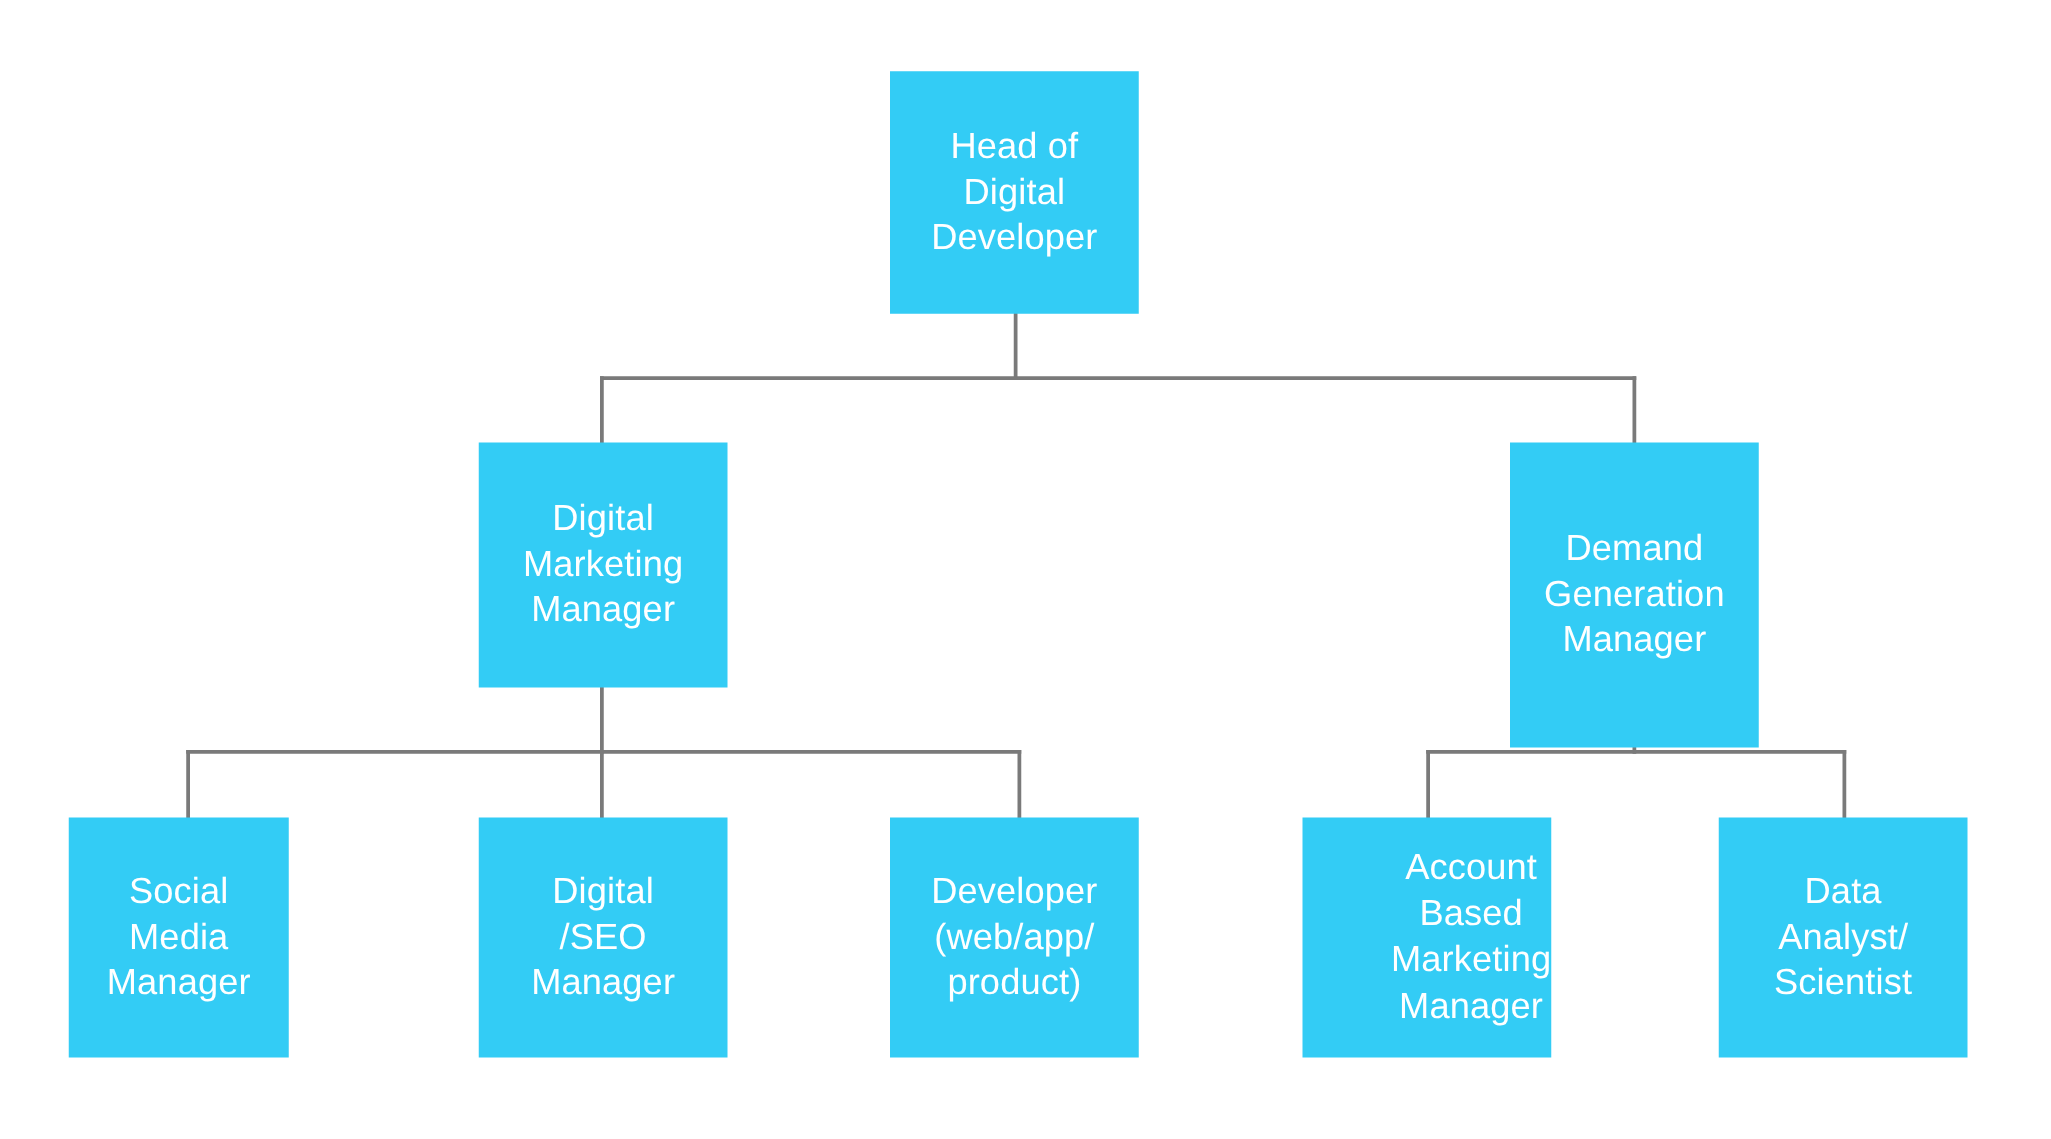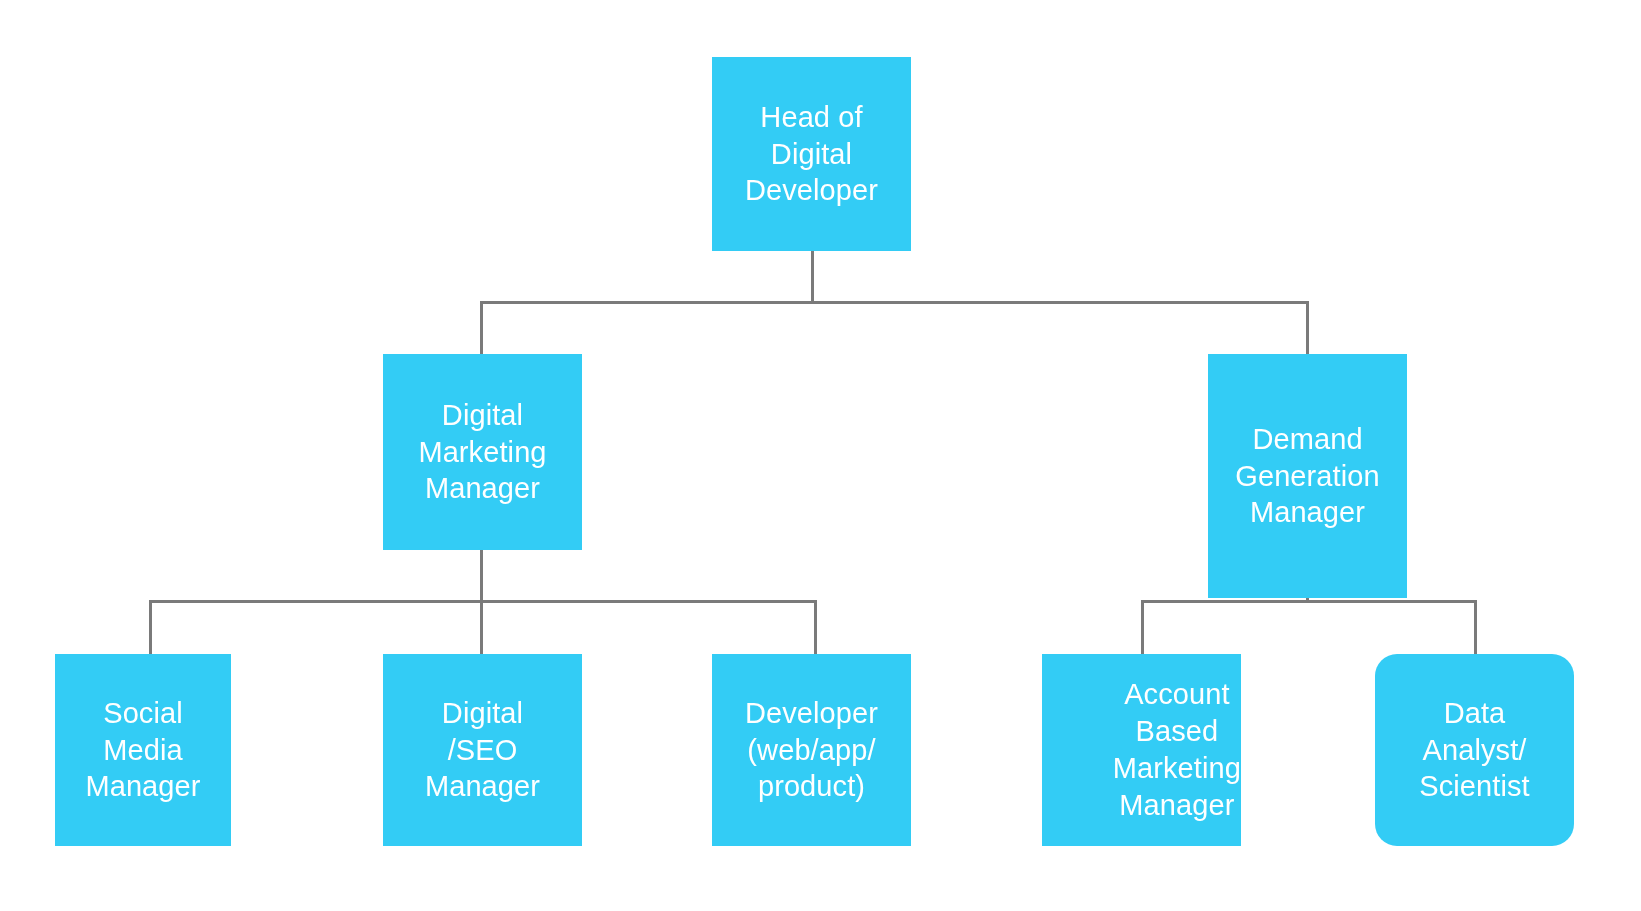--- a/index.html
+++ b/index.html
@@ -102,19 +102,19 @@
 product)</span>
   </div>
 
   <div class="node" style="left:1042px; top:654px; width:199px; height:192px;justify-content:flex-end;">
     <span class="node-label">Account
 Based
 Marketing
 Manager</span>
   </div>
 
-  <div class="node" style="left:1375px; top:654px; width:199px; height:192px;border-radius:22px;">
+  <div class="node" style="left:1375px; top:654px; width:199px; height:192px;">
     <span class="node-label">Data
 Analyst/
 Scientist</span>
   </div>
 
 </div>
 
 </body></html>

